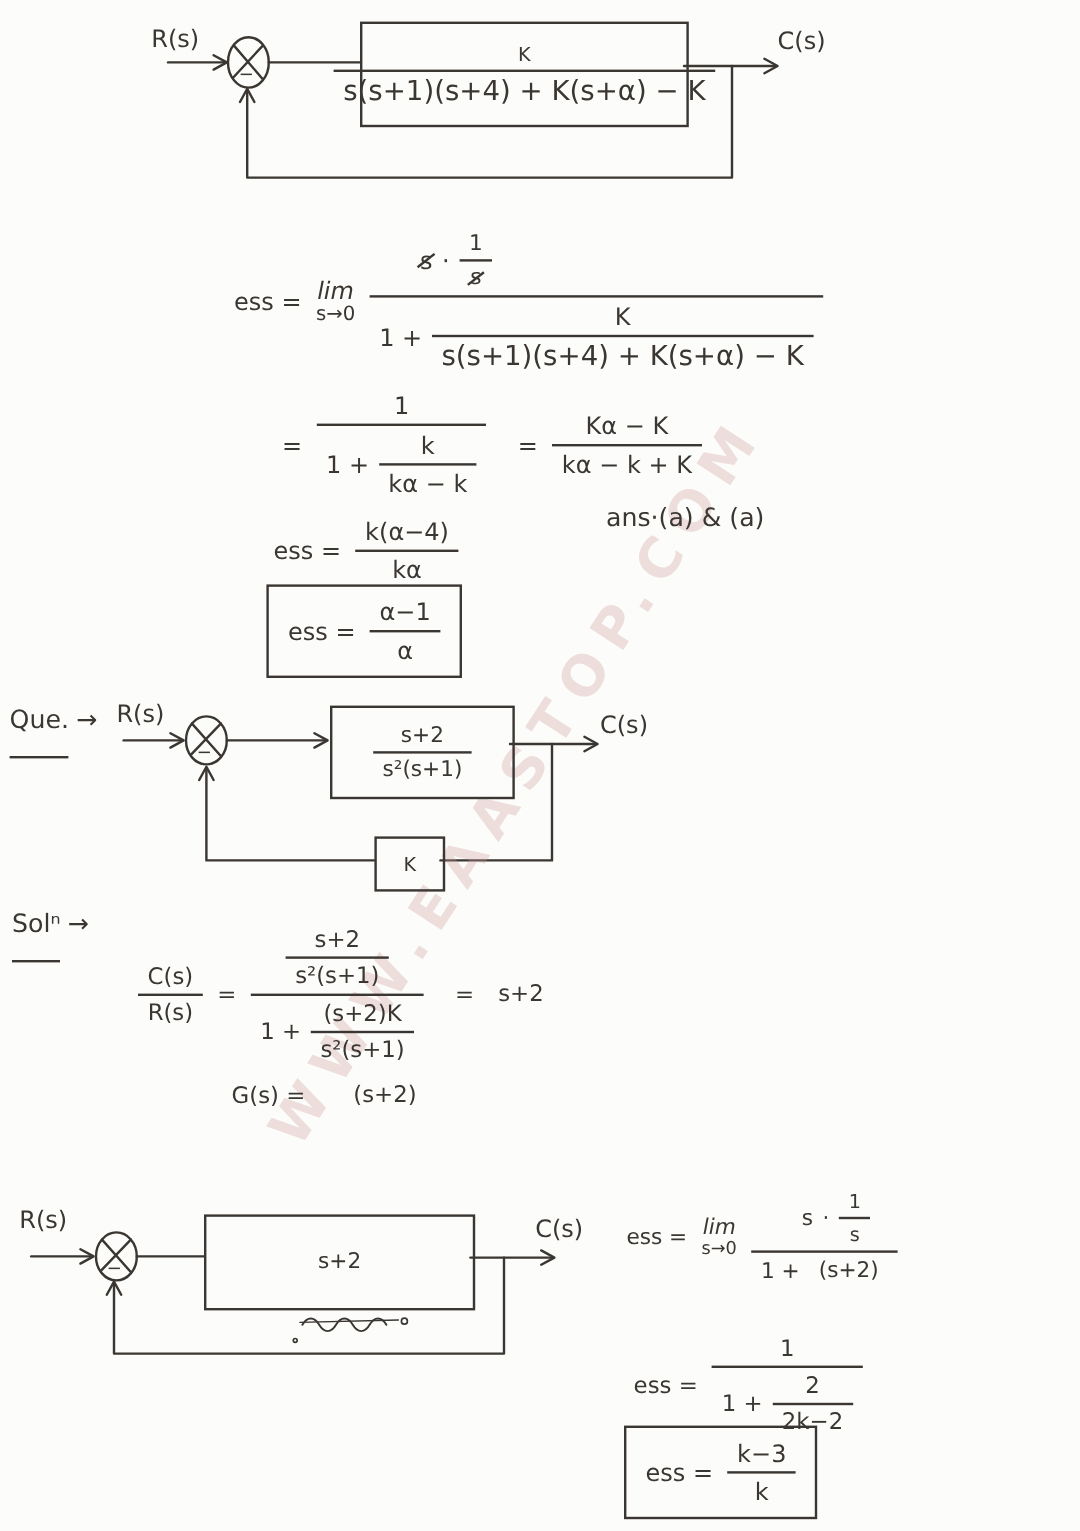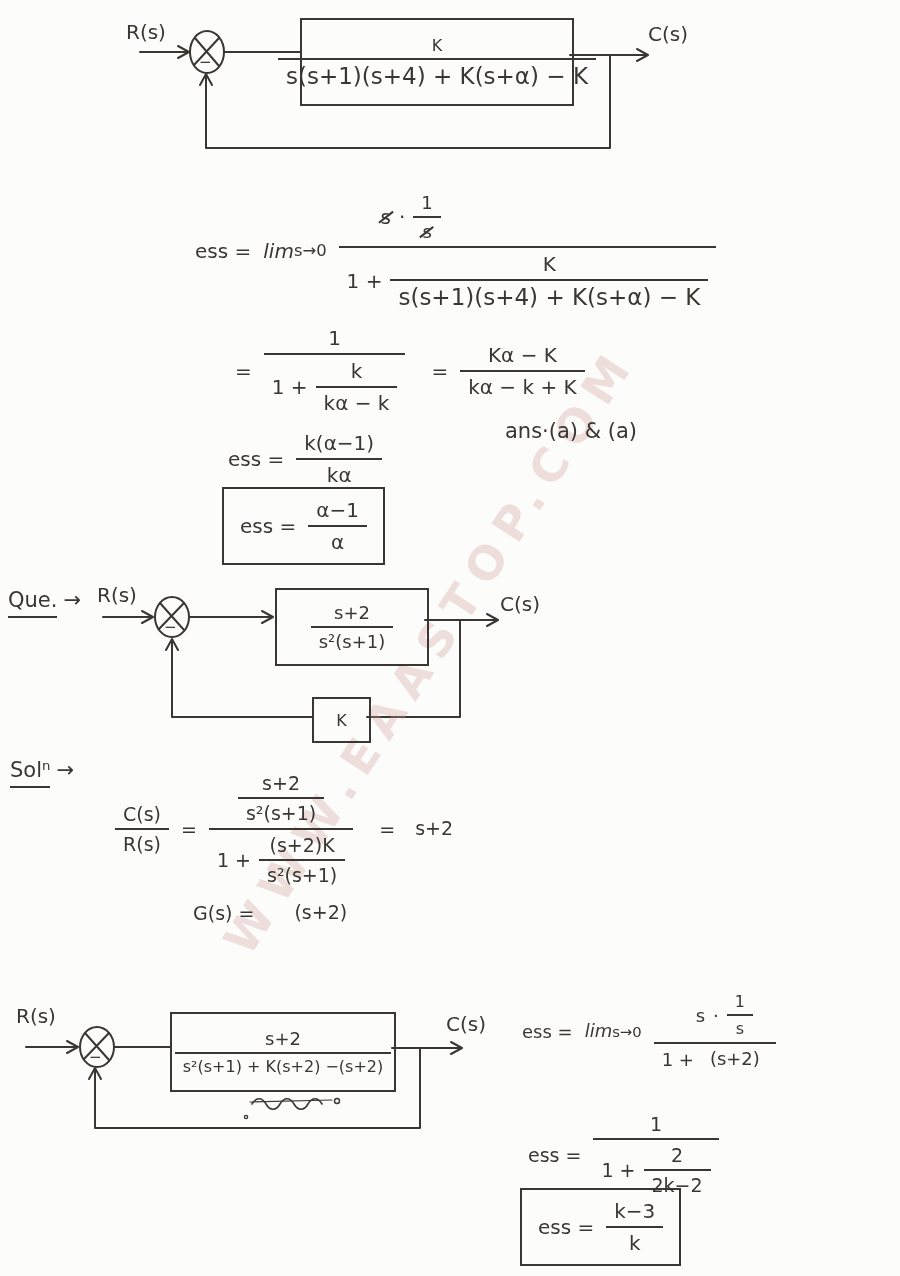--- a/index.html
+++ b/index.html
@@ -10,27 +10,27 @@
   .lbl{position:absolute;font-size:20px;white-space:nowrap}
   .minus{position:absolute;font-size:15px;line-height:1}
   svg.linework{position:absolute;left:0;top:0}
   .block{position:absolute;border:2px solid #3a3632;display:flex;align-items:center;justify-content:center;background:transparent}
   .frac{display:inline-flex;flex-direction:column;align-items:center;vertical-align:middle;white-space:nowrap}
   .frac>.num{padding:1px 8px 3px}
   .frac>.den{border-top:2px solid #3a3632;padding:3px 8px 1px;align-self:stretch;display:flex;justify-content:center;align-items:center;gap:8px}
   .hrow{display:flex;align-items:center;gap:8px}
   .num-left{align-self:flex-start;margin-left:34px}
   .eq{position:absolute;display:flex;align-items:center;gap:12px;white-space:nowrap;font-size:20px}
-  .lim{display:inline-flex;flex-direction:row;align-items:center;line-height:1.05;font-style:italic}
+  .lim{display:inline-flex;flex-direction:column;align-items:center;line-height:1.05;font-style:italic}
   .lim .lim-sub{font-size:0.82em;font-style:normal}
   .cancel{position:relative;display:inline-block}
   .cancel::after{content:"";position:absolute;left:-4px;right:-4px;top:46%;border-top:2px solid #3a3632;transform:rotate(-38deg)}
   .boxed{position:absolute;border:2.5px solid #3a3632;display:flex;align-items:center;gap:12px;padding:8px 16px;white-space:nowrap;font-size:20px}
   .seclabel{position:absolute;font-size:21px;display:flex;gap:6px;align-items:baseline;white-space:nowrap}
-  .ul{border-bottom:2px solid #3a3632;padding-bottom:4px}
+  .ul{border-bottom:2px solid #3a3632;padding-bottom:18px}
   .f18{font-size:18px}.f17{font-size:23px}.f16{font-size:16px}.f15{font-size:15px}
   .watermark{
     position:absolute;left:430px;top:650px;
     transform:translate(-50%,-50%) rotate(-57deg);
     color:rgba(205,155,155,0.32);font-size:46px;letter-spacing:12px;
     white-space:nowrap;font-weight:bold;pointer-events:none;
   }
 </style>
 </head>
 <body>
@@ -134,21 +134,21 @@
   <span style="margin-left:14px">=</span>
   <span class="frac">
     <span class="num">Kα − K</span>
     <span class="den">kα − k + K</span>
   </span>
 </div>
 
 <div class="eq" style="left:228px;top:430px">
   <span>ess =</span>
   <span class="frac">
-    <span class="num">k(α−1)</span>
+    <span class="num">k(α−4)</span>
     <span class="den">kα</span>
   </span>
 </div>
 
 <span class="lbl" style="left:505px;top:419px;font-size:21px">ans·(a) &amp; (a)</span>
 
 <div class="boxed" style="left:222px;top:487px">
   <span>ess =</span>
   <span class="frac">
     <span class="num">α−1</span>
@@ -211,21 +211,20 @@
     <span class="num num-left" style="margin-left:20px">(s+2)</span>
   </span>
 </div>
 
 <span class="lbl" style="left:16px;top:1004px">R(s)</span>
 <span class="lbl" style="left:446px;top:1012px">C(s)</span>
 <span class="minus" style="left:89px;top:1050px">−</span>
 <div class="block" style="left:170px;top:1012px;width:222px;height:76px">
   <span class="frac f18">
     <span class="num">s+2</span>
-    <span class="den" style="font-size:16px">s²(s+1) + K(s+2) −(s+2)</span>
   </span>
 </div>
 
 <div class="eq" style="left:522px;top:990px;font-size:18px">
   <span>ess =</span>
   <span class="lim">
     <span>lim</span>
     <span class="lim-sub">s→0</span>
   </span>
   <span class="frac">

